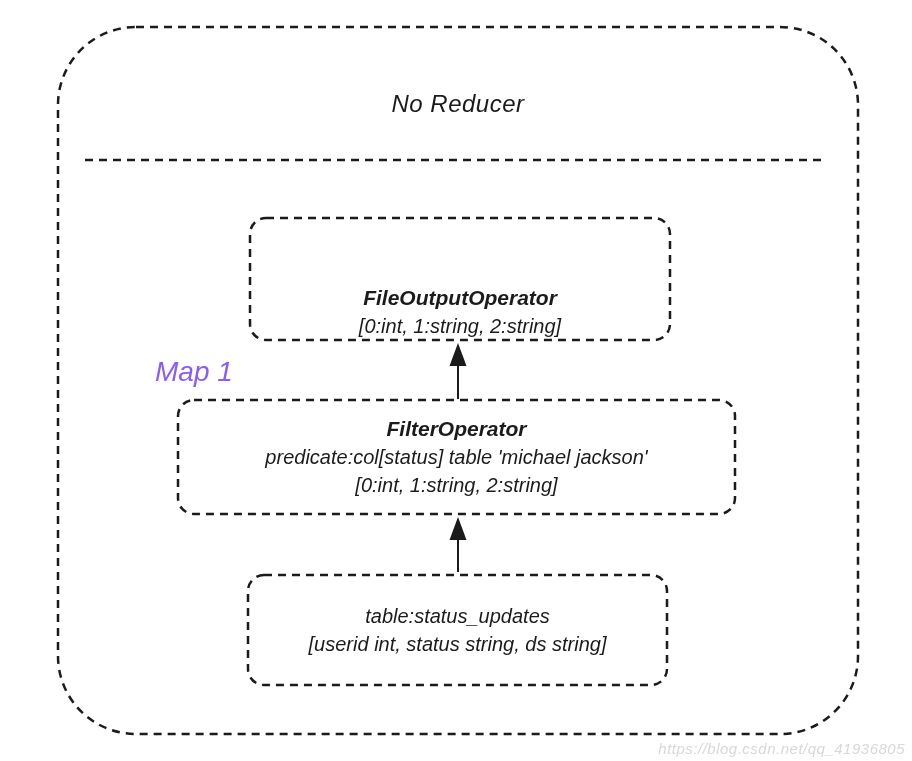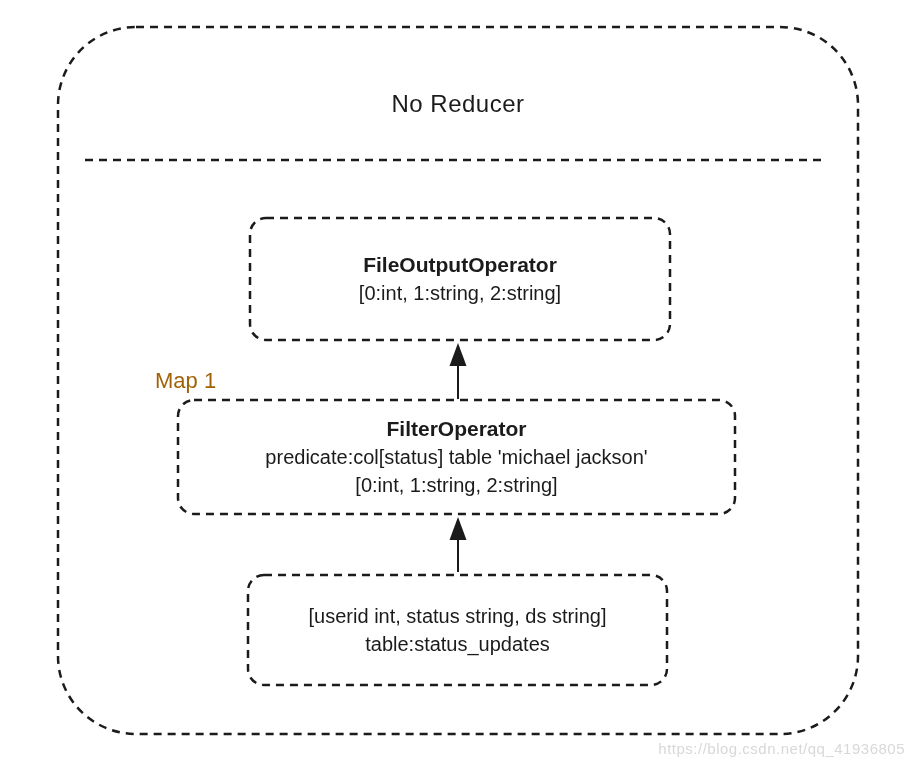--- a/index.html
+++ b/index.html
@@ -10,42 +10,43 @@
   body {
     font-family: "Liberation Sans", "DejaVu Sans", sans-serif;
     color: #1b1b1b;
   }
   .canvas {
     position: relative;
     width: 912px;
     height: 761px;
     background: #ffffff;
     overflow: hidden;
+    font-style: italic;
   }
   .shapes {
     position: absolute;
     left: 0;
     top: 0;
   }
   .diagram-title {
     position: absolute;
     left: 58px;
     top: 90px;
     width: 800px;
     text-align: center;
     font-size: 24px;
     letter-spacing: 0.5px;
     color: #1b1b1b;
   }
   .map-label {
     position: absolute;
     left: 155px;
-    top: 368px;
-    font-size: 22px;
-    color: #a16207;
+    top: 356px;
+    font-size: 28px;
+    color: #8b5cf6;
   }
   .node {
     position: absolute;
     display: flex;
     flex-direction: column;
     align-items: center;
     justify-content: center;
     text-align: center;
     line-height: 28px;
     font-size: 20px;
@@ -53,20 +54,21 @@
   }
   .node .node-title {
     font-weight: bold;
     font-size: 21px;
   }
   .node-file-output {
     left: 250px;
     top: 218px;
     width: 420px;
     height: 122px;
+    justify-content: flex-end;
   }
   .node-filter {
     left: 178px;
     top: 400px;
     width: 557px;
     height: 114px;
   }
   .node-table-scan {
     left: 248px;
     top: 575px;
@@ -117,19 +119,19 @@
     <div class="node-line">[0:int, 1:string, 2:string]</div>
   </div>
 
   <div class="node node-filter">
     <div class="node-title">FilterOperator</div>
     <div class="node-line">predicate:col[status] table 'michael jackson'</div>
     <div class="node-line">[0:int, 1:string, 2:string]</div>
   </div>
 
   <div class="node node-table-scan">
+    <div class="node-line">table:status_updates</div>
     <div class="node-line">[userid int, status string, ds string]</div>
-    <div class="node-line">table:status_updates</div>
   </div>
 
   <div class="watermark">https://blog.csdn.net/qq_41936805</div>
 
 </div>
 
 </body></html>

